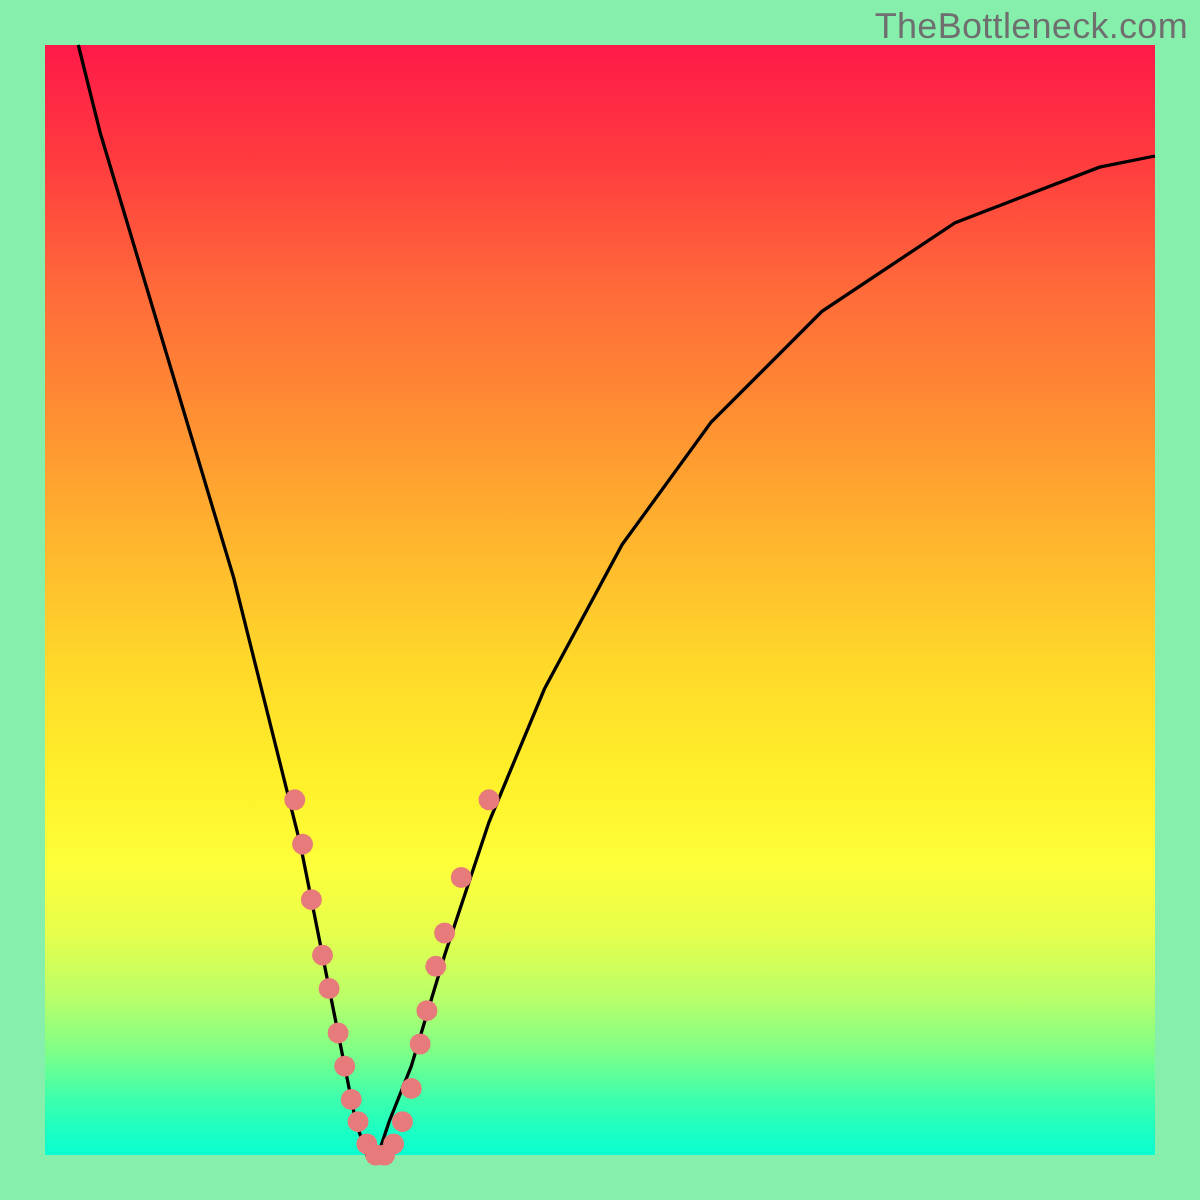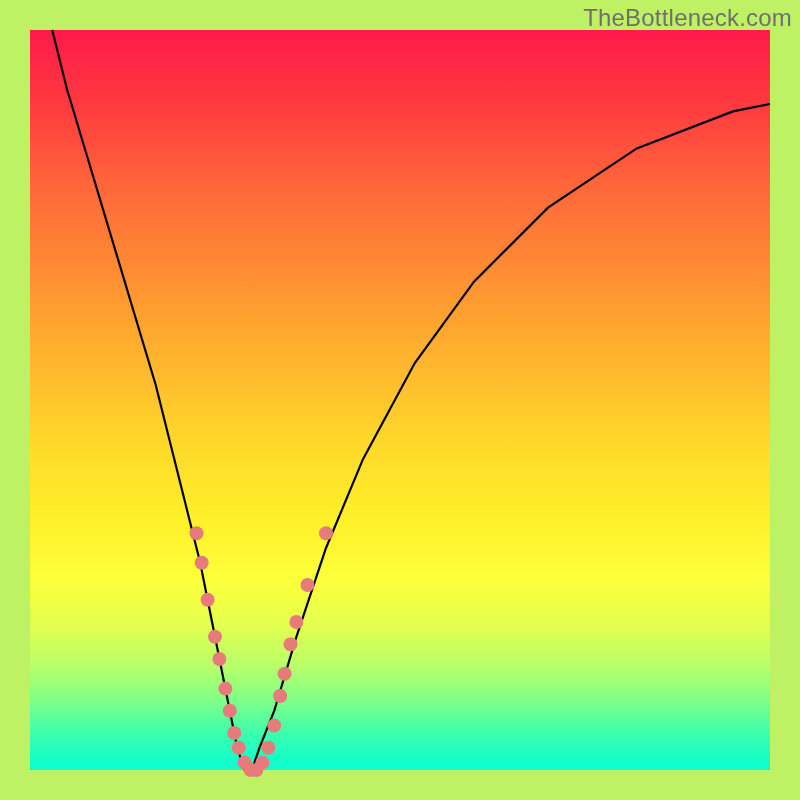--- a/index.html
+++ b/index.html
@@ -8,21 +8,21 @@
     width: 800px;
     height: 800px;
     overflow: hidden;
     background: #000;
     font-family: Arial, Helvetica, sans-serif;
   }
   .frame {
     position: relative;
     width: 800px;
     height: 800px;
-    background: #bef264;
+    background: #86efac;
   }
   .plot-area {
     position: absolute;
     left: 30px;
     top: 30px;
     width: 740px;
     height: 740px;
     background: linear-gradient(to bottom,
       #ff1a49 0%,
       #ff3a3f 10%,

